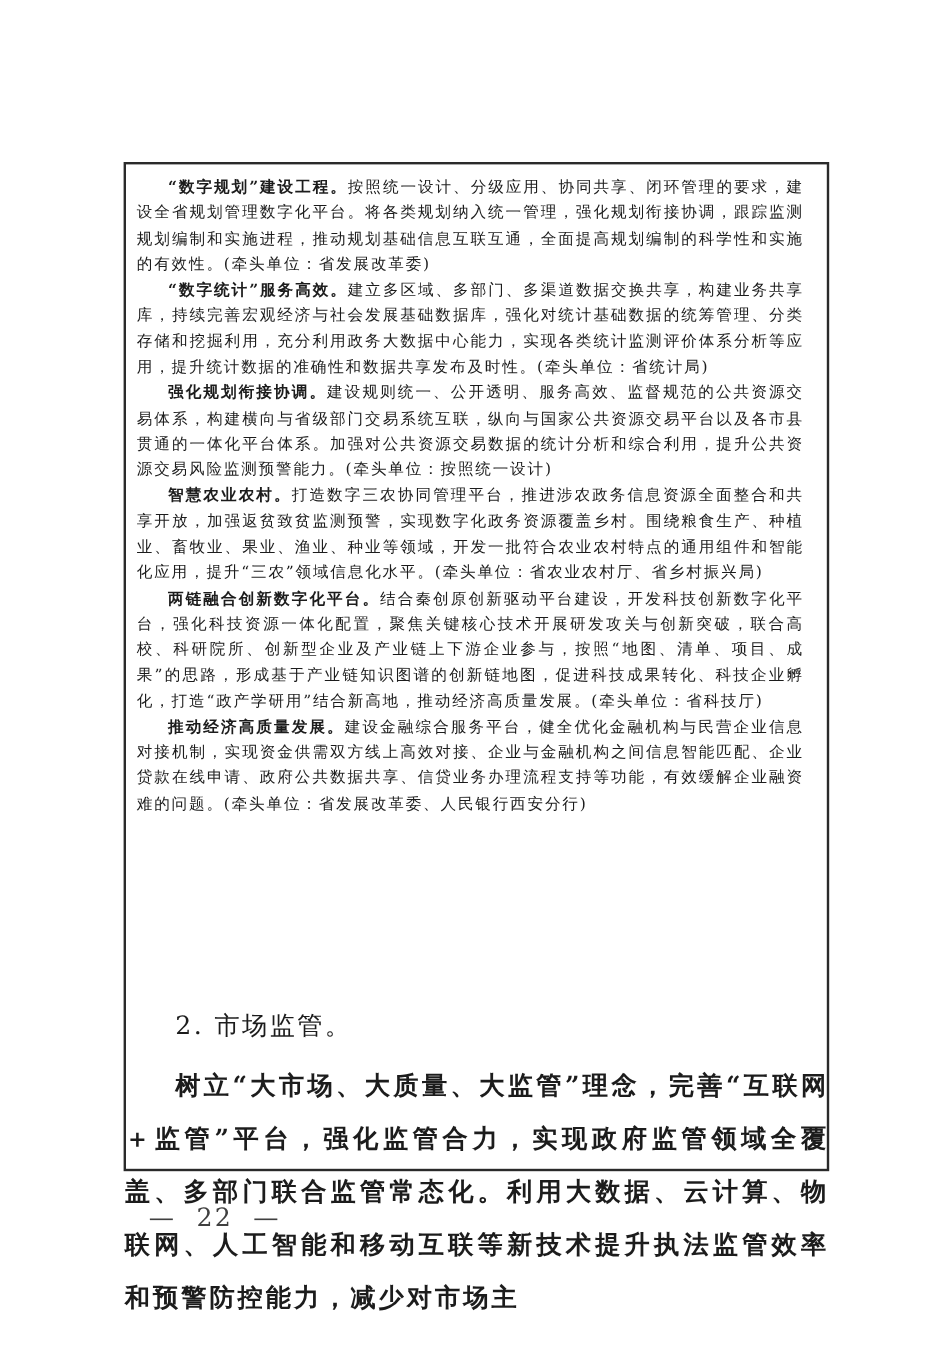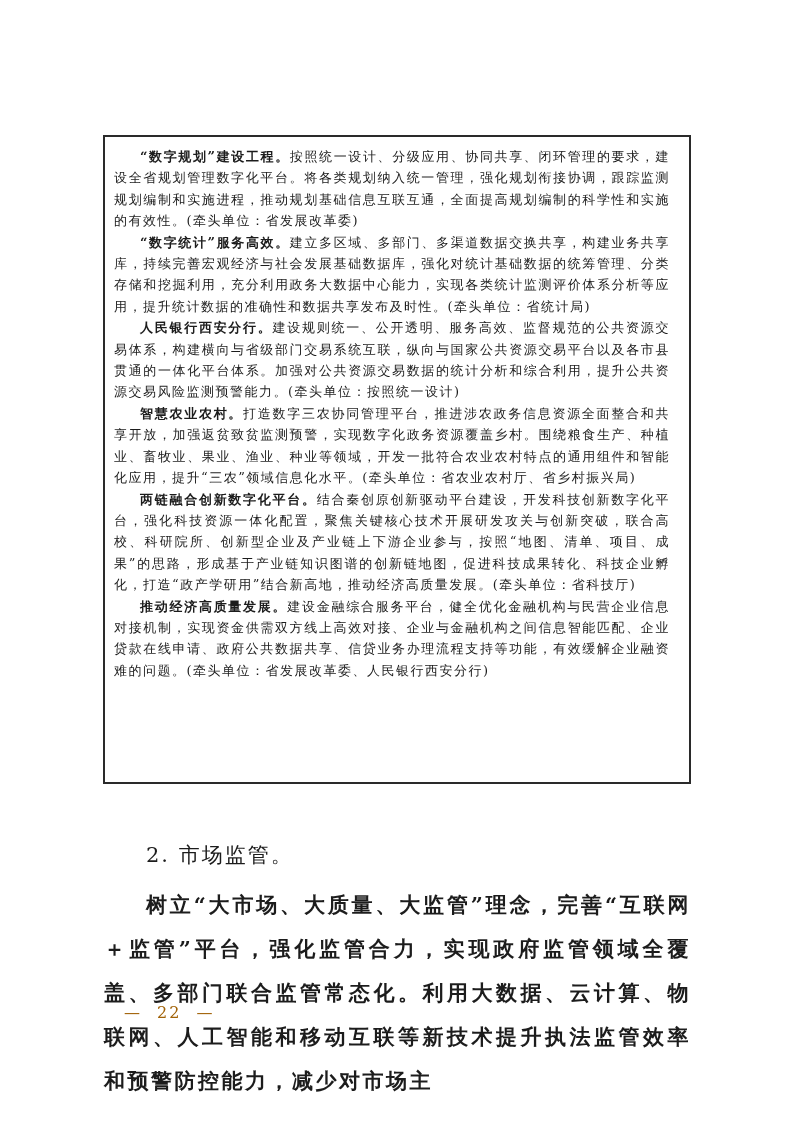--- a/index.html
+++ b/index.html
@@ -15,21 +15,21 @@
     overflow: hidden;
     font-family: "DejaVu Serif", "Liberation Serif", serif;
     color: #1c1c1c;
   }
   
   .boxed-section {
     position: absolute;
     left: 103px;
     top: 135px;
     width: 588px;
-    height: 649px;
+    height: 841px;
     border: 2px solid #2a2a2a;
     box-sizing: border-box;
     padding: 9px 19px 0 9px;
     overflow: hidden;
   }
   .box-paragraph {
     margin: 0;
     font-size: 13px;
     line-height: 21.4px;
     letter-spacing: 1.5px;
@@ -62,37 +62,37 @@
     letter-spacing: 2.5px;
     text-align: justify;
     text-justify: inter-ideograph;
     text-indent: 2em;
     font-weight: bold;
   }
   .page-number {
     position: absolute;
     left: 124px;
     top: 1003px;
-    font-size: 16px;
+    font-size: 21px;
     letter-spacing: 2px;
     word-spacing: 8px;
-    color: #a16207;
+    color: #404040;
   }
 </style>
 </head>
 <body>
 
 <div class="page">
 
   <div class="boxed-section" id="box-paragraphs">
   <p class="box-paragraph"><strong class="para-lead">“数字规划”建设工程。</strong><span>按照统一设计、分级应用、协同共享、闭环管理的要求，建设全省规划管理数字化平台。将各类规划纳入统一管理，强化规划衔接协调，跟踪监测规划编制和实施进程，推动规划基础信息互联互通，全面提高规划编制的科学性和实施的有效性。(牵头单位：省发展改革委)</span></p>
 
   <p class="box-paragraph"><strong class="para-lead">“数字统计”服务高效。</strong><span>建立多区域、多部门、多渠道数据交换共享，构建业务共享库，持续完善宏观经济与社会发展基础数据库，强化对统计基础数据的统筹管理、分类存储和挖掘利用，充分利用政务大数据中心能力，实现各类统计监测评价体系分析等应用，提升统计数据的准确性和数据共享发布及时性。(牵头单位：省统计局)</span></p>
 
-  <p class="box-paragraph"><strong class="para-lead">人民银行西安分行。</strong><span>建设规则统一、公开透明、服务高效、监督规范的公共资源交易体系，构建横向与省级部门交易系统互联，纵向与国家公共资源交易平台以及各市县贯通的一体化平台体系。加强对公共资源交易数据的统计分析和综合利用，提升公共资源交易风险监测预警能力。(牵头单位：按照统一设计)</span></p>
+  <p class="box-paragraph"><strong class="para-lead">强化规划衔接协调。</strong><span>建设规则统一、公开透明、服务高效、监督规范的公共资源交易体系，构建横向与省级部门交易系统互联，纵向与国家公共资源交易平台以及各市县贯通的一体化平台体系。加强对公共资源交易数据的统计分析和综合利用，提升公共资源交易风险监测预警能力。(牵头单位：按照统一设计)</span></p>
 
 
   <p class="box-paragraph"><strong class="para-lead">智慧农业农村。</strong><span>打造数字三农协同管理平台，推进涉农政务信息资源全面整合和共享开放，加强返贫致贫监测预警，实现数字化政务资源覆盖乡村。围绕粮食生产、种植业、畜牧业、果业、渔业、种业等领域，开发一批符合农业农村特点的通用组件和智能化应用，提升“三农”领域信息化水平。(牵头单位：省农业农村厅、省乡村振兴局)</span></p>
 
   <p class="box-paragraph"><strong class="para-lead">两链融合创新数字化平台。</strong><span>结合秦创原创新驱动平台建设，开发科技创新数字化平台，强化科技资源一体化配置，聚焦关键核心技术开展研发攻关与创新突破，联合高校、科研院所、创新型企业及产业链上下游企业参与，按照“地图、清单、项目、成果”的思路，形成基于产业链知识图谱的创新链地图，促进科技成果转化、科技企业孵化，打造“政产学研用”结合新高地，推动经济高质量发展。(牵头单位：省科技厅)</span></p>
 
   <p class="box-paragraph"><strong class="para-lead">推动经济高质量发展。</strong><span>建设金融综合服务平台，健全优化金融机构与民营企业信息对接机制，实现资金供需双方线上高效对接、企业与金融机构之间信息智能匹配、企业贷款在线申请、政府公共数据共享、信贷业务办理流程支持等功能，有效缓解企业融资难的问题。(牵头单位：省发展改革委、人民银行西安分行)</span></p>
 </div>
 
   <div class="main-section">

